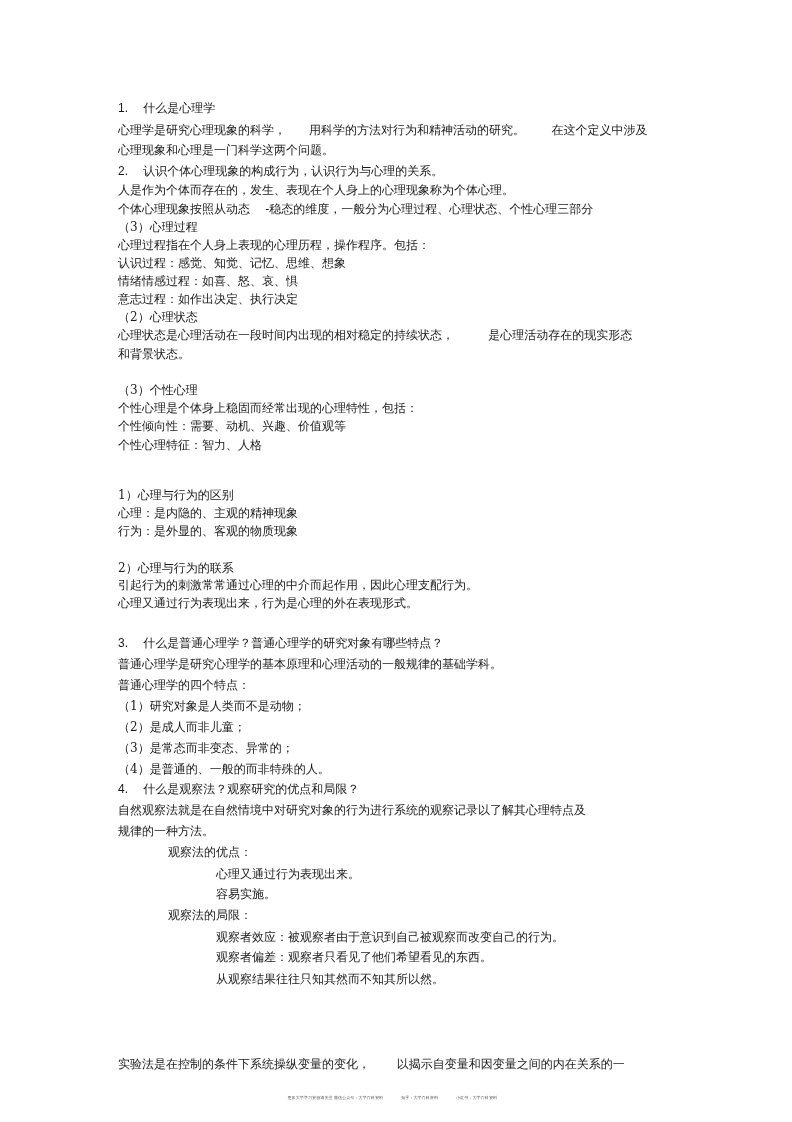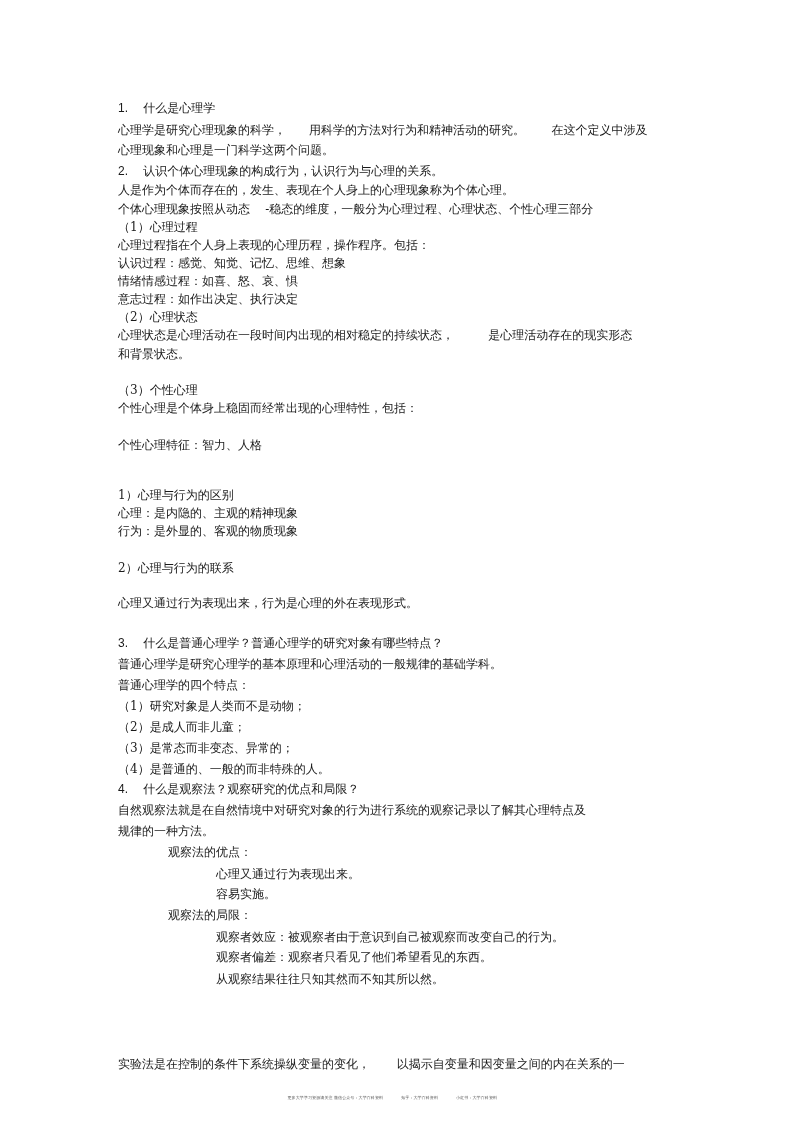--- a/index.html
+++ b/index.html
@@ -17,37 +17,39 @@
 </head>
 <body>
 
 <div class="page">
   <div class="ln" style="top:100px"><span class="num">1.</span>    <span>什么是心理学</span></div>
   <div class="ln" style="top:122px">心理学是研究心理现象的科学，      用科学的方法对行为和精神活动的研究。       在这个定义中涉及</div>
   <div class="ln" style="top:142px">心理现象和心理是一门科学这两个问题。</div>
   <div class="ln" style="top:163px"><span class="num">2.</span>    <span>认识个体心理现象的构成行为，认识行为与心理的关系。</span></div>
   <div class="ln" style="top:182px">人是作为个体而存在的，发生、表现在个人身上的心理现象称为个体心理。</div>
   <div class="ln" style="top:201px">个体心理现象按照从动态    -稳态的维度，一般分为心理过程、心理状态、个性心理三部分</div>
-  <div class="ln" style="top:219px">（1）心理过程</div>
+  <div class="ln" style="top:219px">（3）心理过程</div>
   <div class="ln" style="top:237px">心理过程指在个人身上表现的心理历程，操作程序。包括：</div>
   <div class="ln" style="top:255px">认识过程：感觉、知觉、记忆、思维、想象</div>
   <div class="ln" style="top:273px">情绪情感过程：如喜、怒、哀、惧</div>
   <div class="ln" style="top:291px">意志过程：如作出决定、执行决定</div>
   <div class="ln" style="top:309px">（2）心理状态</div>
   <div class="ln" style="top:327px">心理状态是心理活动在一段时间内出现的相对稳定的持续状态，         是心理活动存在的现实形态</div>
   <div class="ln" style="top:346px">和背景状态。</div>
   <div class="ln" style="top:382px">（3）个性心理</div>
   <div class="ln" style="top:400px">个性心理是个体身上稳固而经常出现的心理特性，包括：</div>
+  <div class="ln" style="top:418px">个性倾向性：需要、动机、兴趣、价值观等</div>
   <div class="ln" style="top:437px">个性心理特征：智力、人格</div>
 
   <div class="ln" style="top:487px">1）心理与行为的区别</div>
   <div class="ln" style="top:505px">心理：是内隐的、主观的精神现象</div>
   <div class="ln" style="top:523px">行为：是外显的、客观的物质现象</div>
 
   <div class="ln" style="top:560px">2）心理与行为的联系</div>
+  <div class="ln" style="top:577px">引起行为的刺激常常通过心理的中介而起作用，因此心理支配行为。</div>
   <div class="ln" style="top:595px">心理又通过行为表现出来，行为是心理的外在表现形式。</div>
 
   <div class="ln" style="top:635px"><span class="num">3.</span>    <span>什么是普通心理学？普通心理学的研究对象有哪些特点？</span></div>
   <div class="ln" style="top:656px">普通心理学是研究心理学的基本原理和心理活动的一般规律的基础学科。</div>
   <div class="ln" style="top:677px">普通心理学的四个特点：</div>
   <div class="ln" style="top:698px">（1）研究对象是人类而不是动物；</div>
   <div class="ln" style="top:719px">（2）是成人而非儿童；</div>
   <div class="ln" style="top:740px">（3）是常态而非变态、异常的；</div>
   <div class="ln" style="top:761px">（4）是普通的、一般的而非特殊的人。</div>
 

